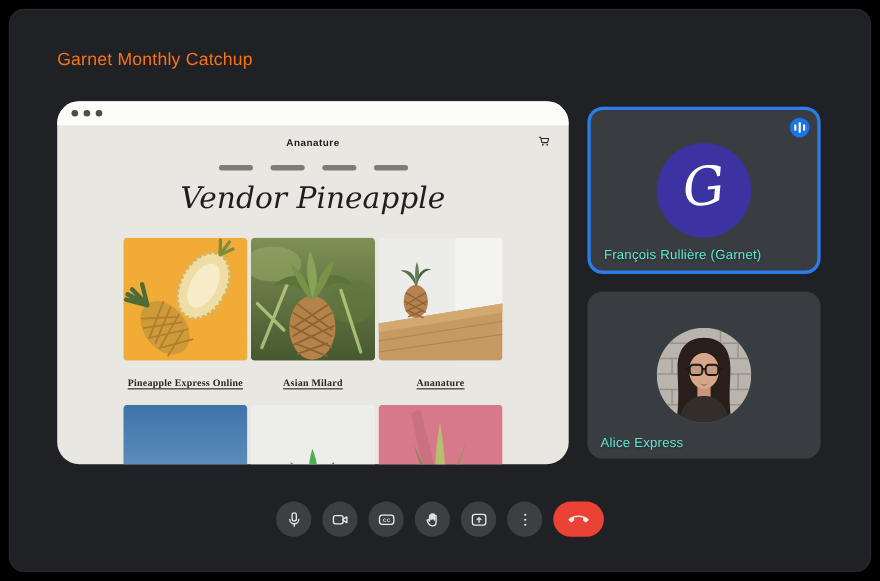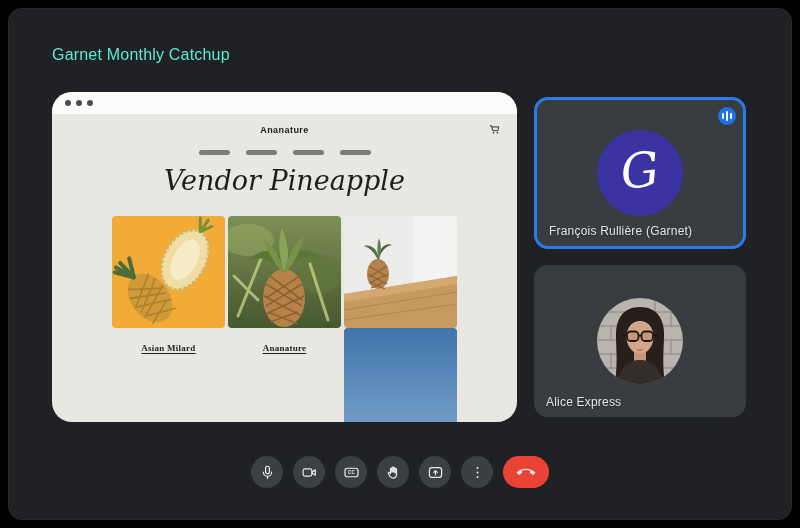--- a/index.html
+++ b/index.html
@@ -2,21 +2,21 @@
 <html><head>
 <meta charset="utf-8">
 <style>
   html,body{margin:0;padding:0;background:#000;}
   .stage{position:relative;width:800px;height:528px;background:#000;overflow:hidden;
          font-family:"Liberation Sans",sans-serif;}
   .panel{position:absolute;left:8px;top:8px;width:784px;height:512px;background:#202124;
          border-radius:14px;box-shadow:inset 0 0 0 1px rgba(255,255,255,0.04);}
 
   .meeting-title{position:absolute;left:44px;top:38px;font-size:16px;font-weight:500;
-                 color:#5eead4;letter-spacing:.2px;}
+                 color:#f97316;letter-spacing:.2px;}
 
   
   .browser{position:absolute;left:44px;top:84px;width:465px;height:330px;border-radius:20px;
            overflow:hidden;background:#e8e7e1;}
   .browser-topbar{height:22px;background:#fcfcfb;display:flex;align-items:center;
                   padding-left:13px;gap:5px;}
   .wdot{width:6px;height:6px;border-radius:50%;background:#4d4d4d;}
   .browser-content{position:relative;height:308px;}
   .brand{text-align:center;padding-top:11px;font-size:9px;font-weight:700;color:#1b1b19;
          letter-spacing:.45px;}
@@ -31,21 +31,21 @@
   .photo svg{display:block;}
   .vlabel{height:40px;display:flex;align-items:center;justify-content:center;
           font-family:"Liberation Serif",serif;font-weight:700;font-size:9px;
           letter-spacing:.25px;color:#26251f;text-decoration:underline;
           text-underline-offset:2px;white-space:nowrap;}
 
   
   .tile{position:absolute;border-radius:14px;background:#393d41;}
   .tile1{left:526px;top:89px;width:206px;height:146px;border:3px solid #2b7cea;}
   .tile2{left:526px;top:257px;width:212px;height:152px;}
-  .tile .pname{position:absolute;left:12px;bottom:8px;font-size:12px;color:#e5e5e5;
+  .tile .pname{position:absolute;left:12px;bottom:8px;font-size:12px;color:#5eead4;
                letter-spacing:.2px;text-shadow:0 1px 2px rgba(0,0,0,.4);}
   .audio-chip{position:absolute;top:7px;right:7px;width:18px;height:18px;border-radius:50%;
               background:#1a73e8;display:flex;align-items:center;justify-content:center;gap:2px;}
   .audio-chip span{display:block;width:2px;background:#fff;border-radius:1px;}
   .ab1{height:6px;} .ab2{height:10px;} .ab3{height:6px;}
   .avatar-wrap{position:absolute;left:0;right:0;top:0;bottom:0;display:flex;
                align-items:center;justify-content:center;}
   .avatar-initial{width:86px;height:86px;border-radius:50%;background:#3b33a2;display:flex;
                   align-items:center;justify-content:center;}
   .avatar-initial span{font-family:"DejaVu Serif",serif;font-style:italic;font-size:48px;
@@ -143,20 +143,21 @@
               <path d="M0 94 L113 76 M0 104 L113 88" stroke="#b3854f" stroke-width="1"></path>
               <ellipse cx="34" cy="58" rx="11" ry="15" fill="#b5814f"></ellipse>
               <path d="M25 50 l18 11 M24 58 l19 10 M26 66 l15 7" stroke="#8f6233" stroke-width="1.2"></path>
               <path d="M43 50 l-18 11 M44 58 l-19 9 M41 66 l-14 6" stroke="#8f6233" stroke-width="1.2"></path>
               <path d="M34 44 C30 36 26 32 20 30 C28 28 33 34 34 40 Z" fill="#57714b"></path>
               <path d="M34 44 C38 34 42 30 48 29 C42 26 36 32 34 40 Z" fill="#49603e"></path>
               <path d="M34 44 C33 34 33 28 35 22 C38 30 37 38 35 44 Z" fill="#64805a"></path>
             </svg>
           </div>
 
+          <div class="vlabel">Pineapple Express Online</div>
           <div class="vlabel">Asian Milard</div>
           <div class="vlabel">Ananature</div>
 
           <div class="photo">
             <svg viewBox="0 0 113 112" width="113" height="112">
               <defs>
                 <linearGradient id="sky" x1="0" y1="0" x2="0" y2="1">
                   <stop offset="0" stop-color="#3f74aa"></stop>
                     <stop offset="1" stop-color="#7ba3cd"></stop>
                 </linearGradient>

